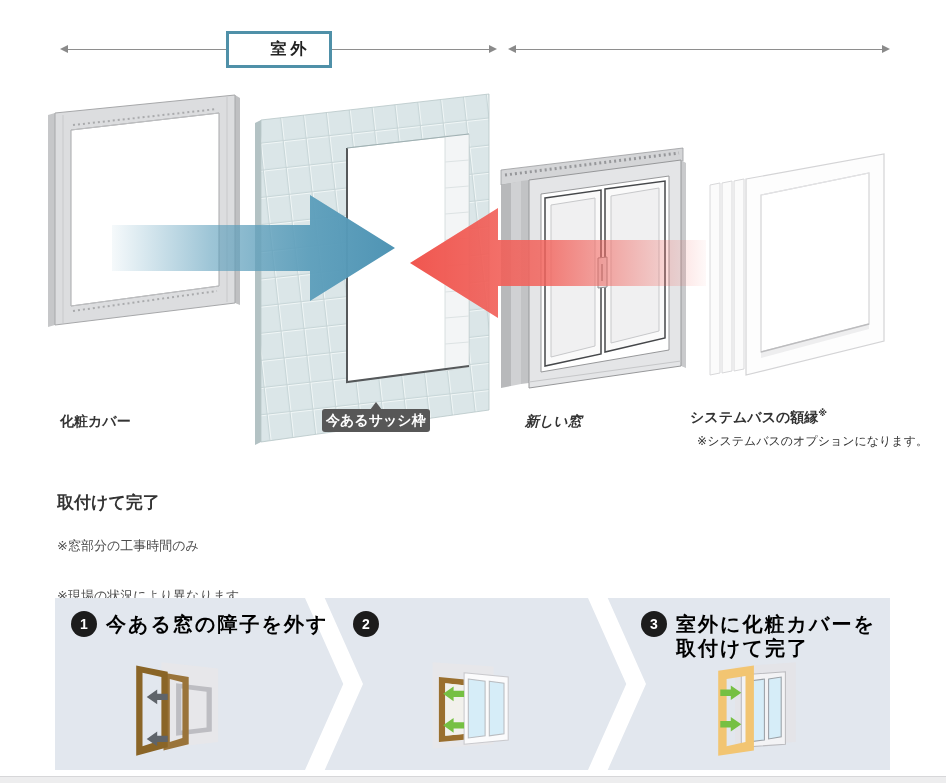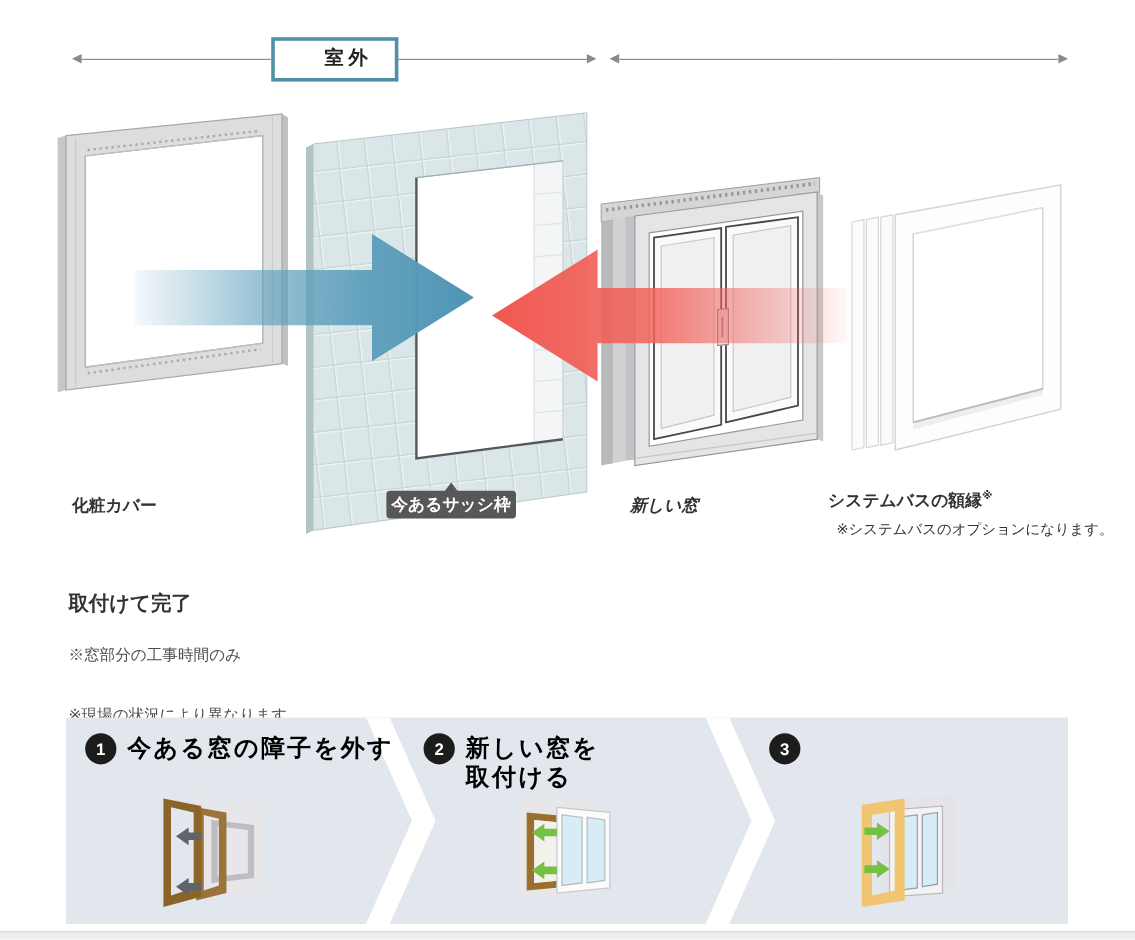--- a/index.html
+++ b/index.html
@@ -44,21 +44,21 @@
     font-size:14px;font-weight:700;padding:4px 4px 5px;border-radius:3px;line-height:1;
   }
   .badge::before{
     content:"";position:absolute;top:-7px;left:50%;margin-left:-6px;
     border-left:6px solid transparent;border-right:6px solid transparent;
     border-bottom:8px solid #575757;
   }
   
   .heading{position:absolute;left:57px;top:491px;font-size:17px;font-weight:700;color:#333;}
   .note{position:absolute;left:57px;font-size:13px;color:#4d4d4d;}
-  .note-1{top:537px;font-family:Liberation Serif, serif;}
+  .note-1{top:537px;}
   .note-2{top:587px;}
   
   .steps-band{position:absolute;left:55px;top:598px;width:835px;height:172px;background:#e2e7ee;}
   .chevron{
     position:absolute;top:0;height:100%;width:58px;background:#ffffff;
     clip-path:polygon(0% 0%,34% 0%,100% 50%,34% 100%,0% 100%,66% 50%);
   }
   .chev-1{left:250px;}
   .chev-2{left:533px;}
   .step-head{position:absolute;display:flex;align-items:flex-start;}
@@ -189,27 +189,27 @@
 
   <div class="step-head step-1-head">
     <div class="step-num">1</div>
     <div class="step-title">
         <span>今ある窓の障子を外す</span>
         <span></span>
       </div>
   </div>
   <div class="step-head step-2-head">
     <div class="step-num">2</div>
-    <div class="step-title">
-        <span>新しい窓を</span>
-        <span>取付ける</span>
-      </div>
   </div>
   <div class="step-head step-3-head">
     <div class="step-num">3</div>
+    <div class="step-title">
+        <span>室外に化粧カバーを</span>
+        <span>取付けて完了</span>
+      </div>
   </div>
 
   <svg class="step-art art-1" width="110" height="105" viewBox="0 0 100 100">
     <polygon points="38,6 92,12 92,82 38,88" fill="#e7e7ea"></polygon>
     <path fill-rule="evenodd" d="M52,26 L86,30 L86,72 L52,76 Z M57,31 L81,34 L81,68 L57,71 Z" fill="#bdbdc2"></path>
     <path fill-rule="evenodd" d="M40,16 L64,20 L64,84 L40,90 Z M46,22 L58,25 L58,78 L46,82 Z" fill="#9a743a"></path>
     <path fill-rule="evenodd" d="M14,9 L44,15 L44,87 L14,95 Z M20,16 L38,20 L38,80 L20,86 Z" fill="#8a6527"></path>
     <polygon points="44,36 34,36 34,32 24,39 34,46 34,42 44,42" fill="#5f646a"></polygon>
     <polygon points="44,76 34,76 34,72 24,79 34,86 34,82 44,82" fill="#5f646a"></polygon>
   </svg>

